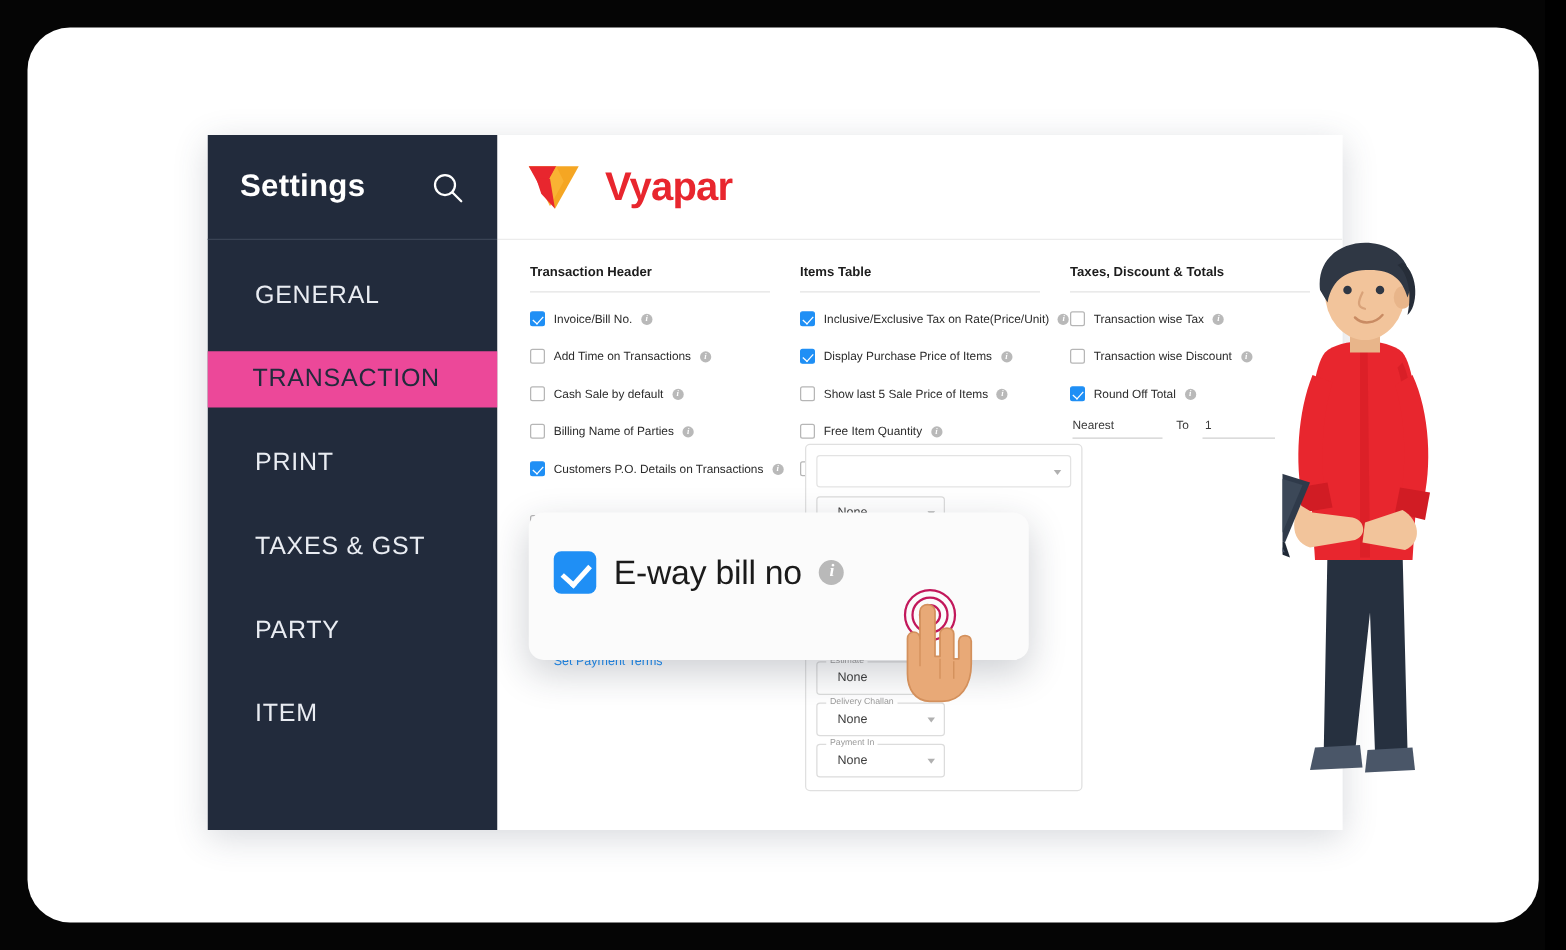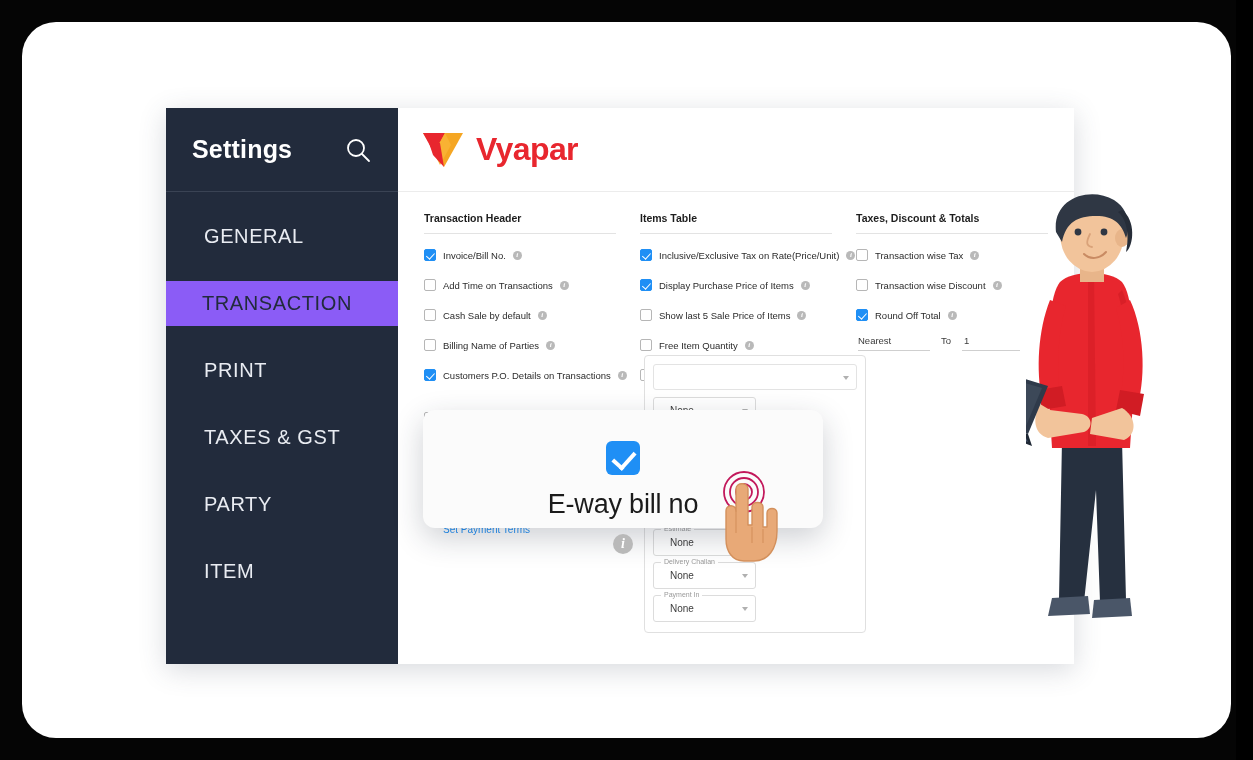--- a/index.html
+++ b/index.html
@@ -61,39 +61,39 @@
     height: 45px;
     display: flex; align-items: center;
     padding-left: 38px;
     color: #e9ecf2;
     font-size: 20px;
     letter-spacing: 0.6px;
     margin-bottom: 22px;
     white-space: nowrap;
   }
   .nav-item.active {
-    background: #8b5cf6;
+    background: #ec4899;
     color: #222b3c;
     padding-left: 36px;
   }
 
   
   .content {
     flex: 1;
     position: relative;
     background: #ffffff;
     overflow: hidden;
   }
   .brandbar {
     height: 84px;
     display: flex; align-items: center;
     padding-left: 22px;
     border-bottom: 1px solid #ececec;
   }
-  .logo { display: flex; align-items: center; gap: 10px; text-align: center; }
+  .logo { display: flex; align-items: center; gap: 18px; text-align: center; }
   .logo-mark { width: 46px; height: 42px; }
   .logo-word {
     font-size: 32px; font-weight: 700;
     color: #e8262e; letter-spacing: -0.6px;
   }
 
   
   .cols {
     display: flex;
     padding: 20px 14px 0 14px;
@@ -205,21 +205,20 @@
     padding: 14px 20px 0 20px;
     z-index: 40;
   }
   .popup-title {
     font-size: 14.5px; font-weight: 700; color: #1b1b1b;
     padding-bottom: 12px; border-bottom: 1px solid #e6e6e6;
   }
   .popup-row {
     display: flex; align-items: center; gap: 14px;
     margin-top: 17px;
-    flex-direction: column;
   }
   .popup-cbox {
     width: 34px; height: 34px; flex: 0 0 34px;
     background: #1f8ff5; border-radius: 6px; position: relative;
   }
   .popup-cbox::after {
     content: "";
     position: absolute; left: 11px; top: 6px;
     width: 10px; height: 18px;
     border: solid #fff; border-width: 0 4px 4px 0;

